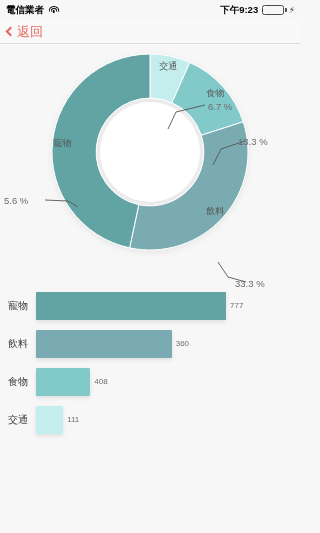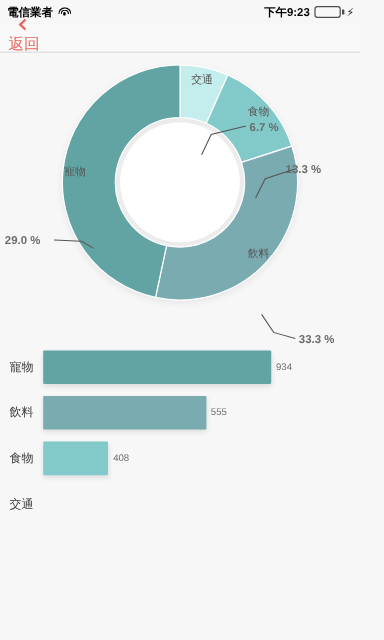--- a/index.html
+++ b/index.html
@@ -42,21 +42,21 @@
   .bolt{ font-size:9px; line-height:1; color:#333; margin-left:1px; }
 
   
   #nav-bar{
     height:24px; width:100%;
     display:flex; align-items:center;
     padding-left:7px;
     background:#f9f9f9;
     border-bottom:0.5px solid #dcdcdc;
   }
-  #back-button{ display:flex; align-items:center; gap:3px; cursor:pointer;flex-direction:column; }
+  #back-button{ display:flex; align-items:center; gap:3px; cursor:pointer; }
   #back-chevron{
     width:7px;height:7px;
     border-left:2px solid #e8685f; border-bottom:2px solid #e8685f;
     transform:rotate(45deg);
     margin-bottom:1px;
   }
   #back-label{ font-size:13px; color:#e8685f; }
 
   
   #donut-section{
@@ -64,21 +64,21 @@
   }
   #donut-wrap{
     position:absolute; left:50%; top:8px; transform:translateX(-50%);
     width:200px;height:200px;
   }
   #donut-svg{ display:block; filter:drop-shadow(0 2px 3px rgba(0,0,0,0.07)); }
   .seg-label{
     font-size:9px; fill:#555; font-family:"Liberation Sans","DejaVu Sans",sans-serif;
   }
   .pct-label{
-    position:absolute; font-size:9.5px; color:#6b6b6b; white-space:nowrap;font-weight:bold;
+    position:absolute; font-size:9.5px; color:#6b6b6b; white-space:nowrap;
   }
   .leader{ stroke:#555; stroke-width:0.9; fill:none; }
 
   
   #bar-section{
     position:absolute; left:0; top:290px; width:300px;
   }
   .bar-row{
     height:31px; display:flex; align-items:center; margin-bottom:7px;
   }
@@ -132,49 +132,53 @@
         <path d="M193.20353859692506,69.71633455125516 A98,98 0 0 1 79.6246542998596,195.85846487191296 L88.79355986492278,152.72215567955215 A53.900000000000006,53.900000000000006 0 0 0 151.26194622830877,83.34398400319033 Z" fill="#7aabb0" stroke="#ffffff" stroke-width="1"></path>
         <text x="165.3595874007368" y="161.85003682926157" text-anchor="middle" class="seg-label">飲料</text>
         <path d="M79.6246542998596,195.85846487191296 A98,98 0 0 1 99.99999999999999,2 L99.99999999999999,46.099999999999994 A53.900000000000006,53.900000000000006 0 0 0 88.79355986492278,152.72215567955215 Z" fill="#62a3a3" stroke="#ffffff" stroke-width="1"></path>
         <text x="12.531799302360355" y="93.80672165560992" text-anchor="middle" class="seg-label">寵物</text>
         <circle cx="100" cy="100" r="49.900000000000006" fill="#ffffff"></circle>
       </svg>
   </div>
 
   <div class="pct-label" id="pct-0" style="left:208px; top:57px;">6.7 %</div>
   <div class="pct-label" id="pct-1" style="left:238px; top:92px;">13.3 %</div>
-  <div class="pct-label" id="pct-2" style="left:249px; top:234px;">33.3 %</div>
-  <div class="pct-label" id="pct-3" style="left:4px;   top:151px;">29.0 %</div>
+  <div class="pct-label" id="pct-2" style="left:235px; top:234px;">33.3 %</div>
+  <div class="pct-label" id="pct-3" style="left:4px;   top:151px;">5.6 %</div>
 
   <svg id="leaders" width="300" height="245" style="position:absolute;left:0;top:0;pointer-events:none;">
     <path class="leader" d="M168,85 L176,68 L205,61"></path>
     <path class="leader" d="M213,121 L221,105 L245,97"></path>
     <path class="leader" d="M218,218 L228,233 L246,238"></path>
     <path class="leader" d="M78,163 L68,157 L45,156"></path>
   </svg>
 </div>
 
 <div id="bar-section">
     <div class="bar-row">
       <div class="bar-cat">寵物</div>
       <div class="bar-track">
         <div class="bar-fill" style="width: 190px; background: rgb(98, 163, 163);"></div>
-        <div class="bar-val">934</div>
+        <div class="bar-val">777</div>
       </div>
     </div>
     <div class="bar-row">
       <div class="bar-cat">飲料</div>
       <div class="bar-track">
         <div class="bar-fill" style="width: 135.714px; background: rgb(122, 171, 176);"></div>
-        <div class="bar-val">555</div>
+        <div class="bar-val">360</div>
       </div>
     </div>
     <div class="bar-row">
       <div class="bar-cat">食物</div>
       <div class="bar-track">
         <div class="bar-fill" style="width: 54.2857px; background: rgb(130, 202, 201);"></div>
         <div class="bar-val">408</div>
       </div>
     </div>
     <div class="bar-row">
       <div class="bar-cat">交通</div>
+      <div class="bar-track">
+        <div class="bar-fill" style="width: 27.1429px; background: rgb(196, 238, 238);"></div>
+        <div class="bar-val">111</div>
+      </div>
     </div>
   </div>
 
 </body></html>

